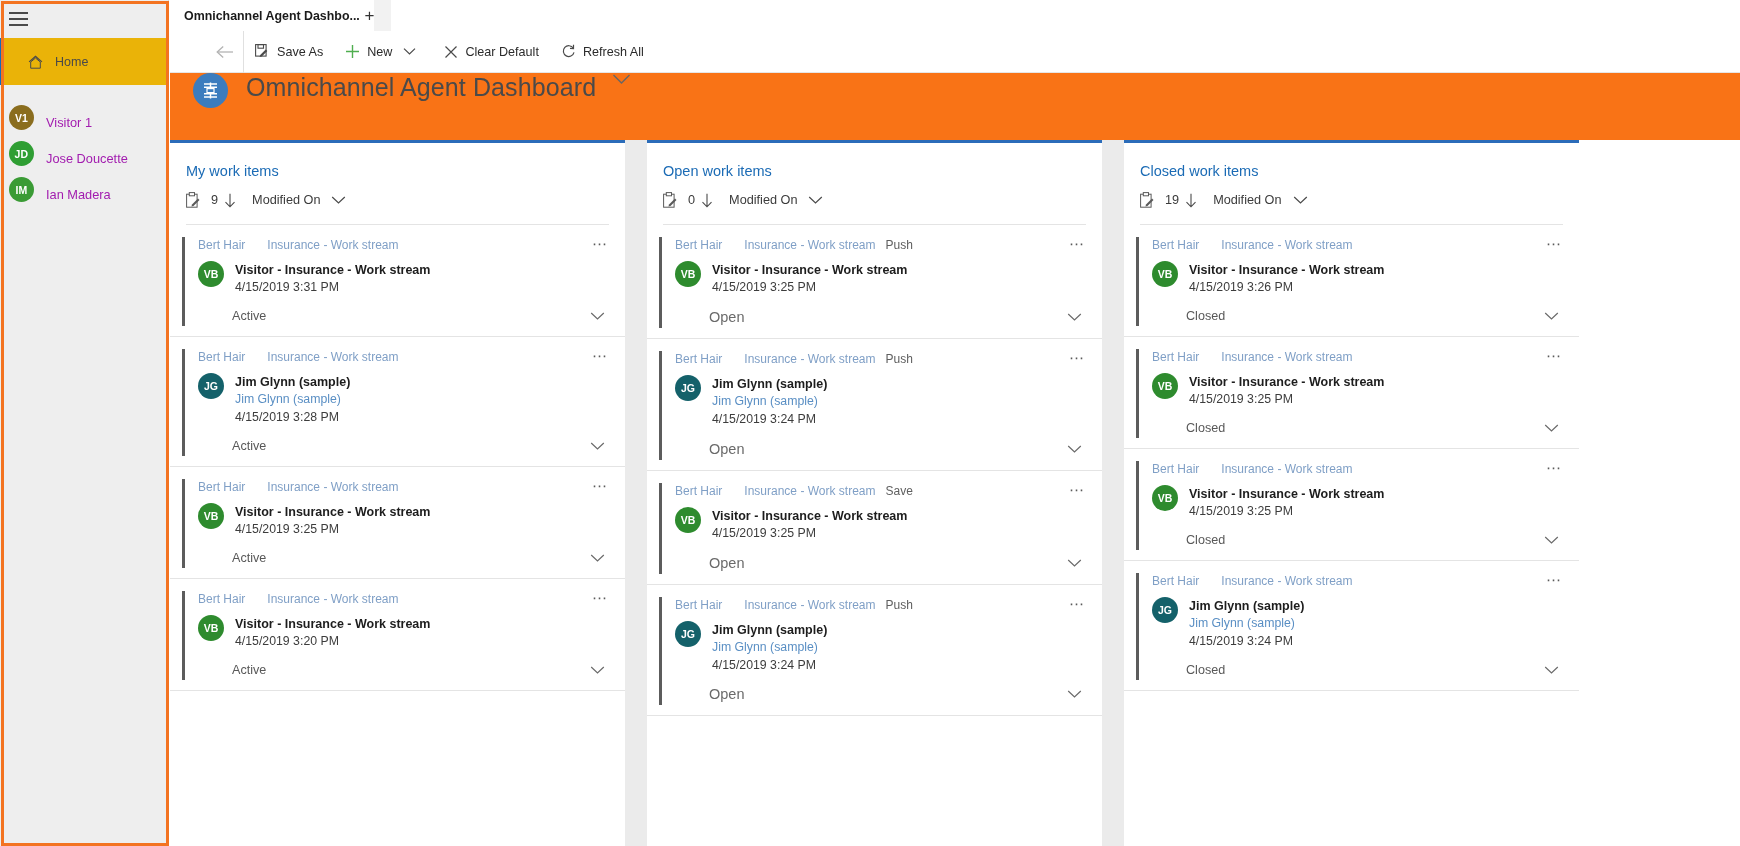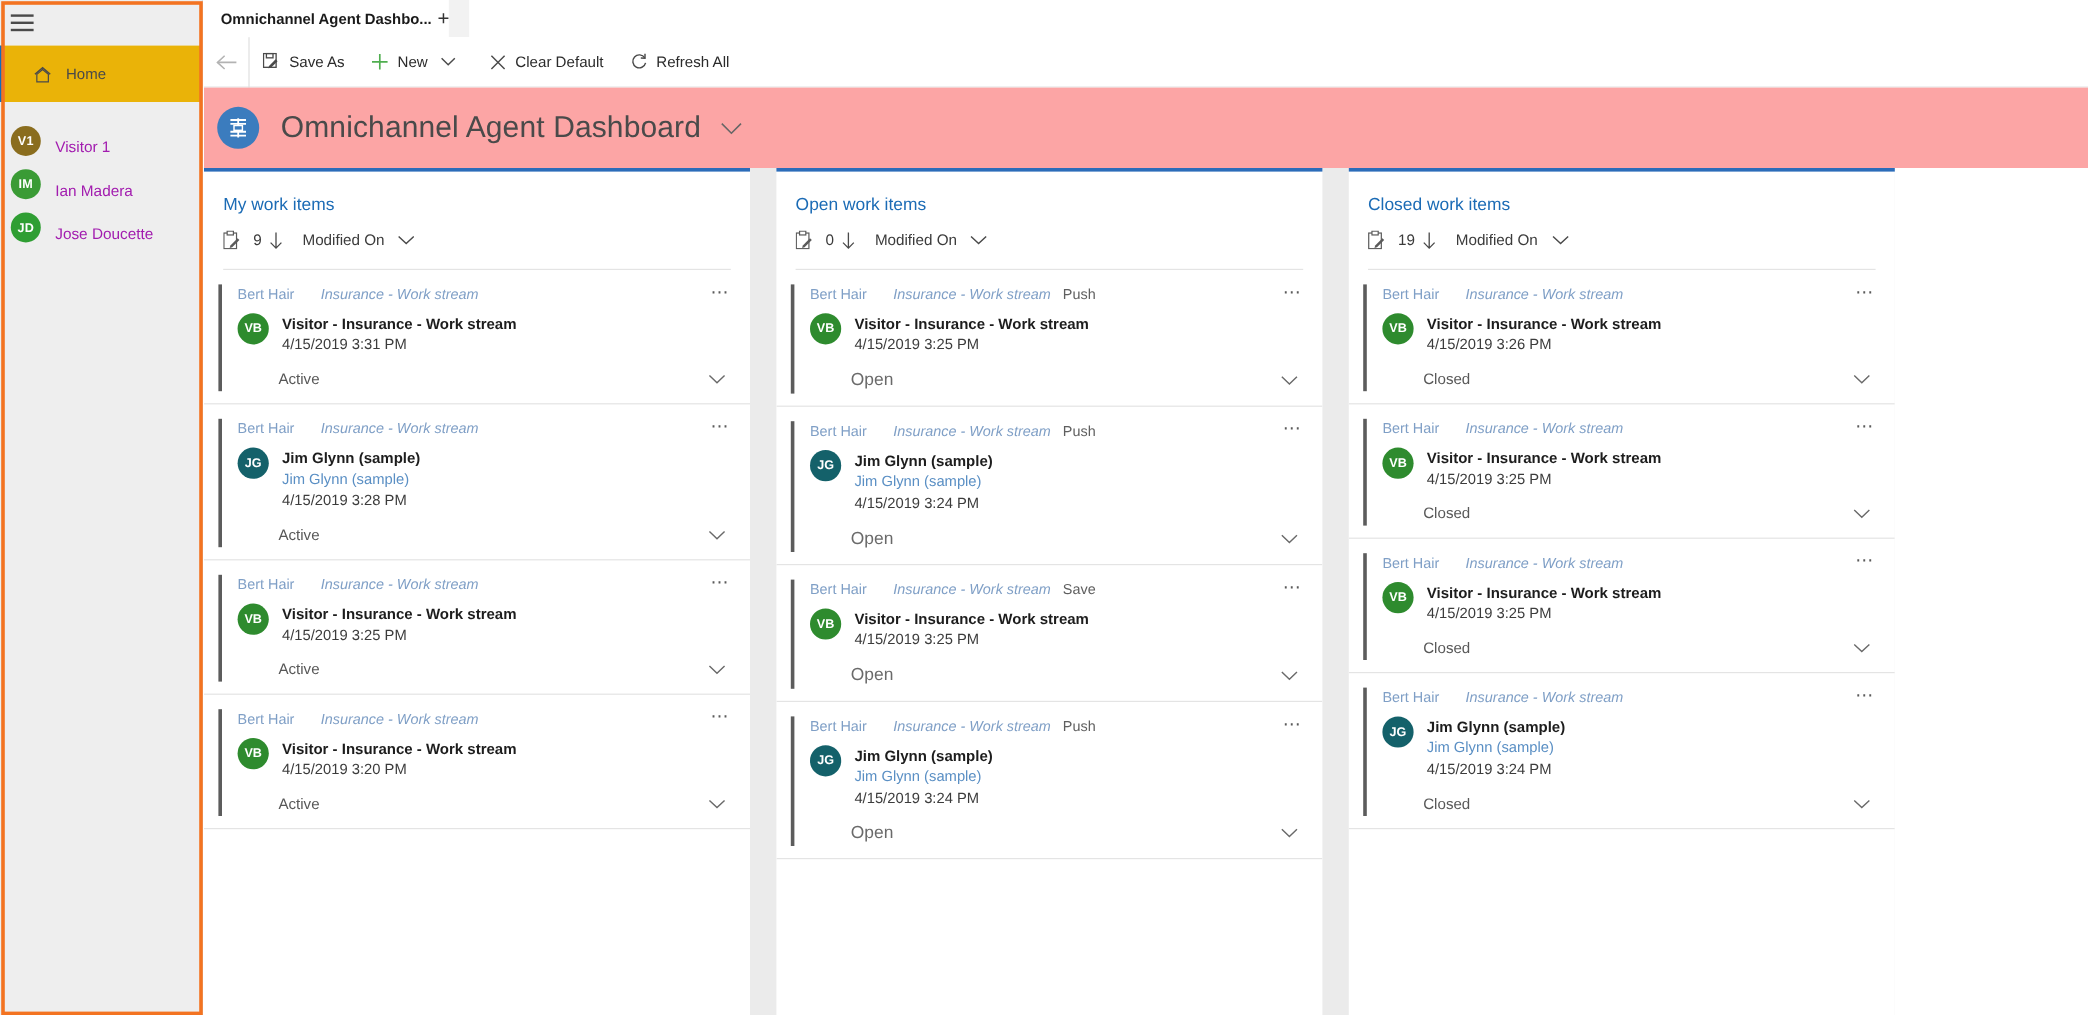--- a/index.html
+++ b/index.html
@@ -76,37 +76,37 @@
     color: #333; font-size: 17px; font-weight: 300;
   }
   .tabstrip-rest {
     position: absolute; left: 221px; top: 0; right: 0; height: 31px; background:#ffffff;
   }
 
   
   .cmdbar {
     position: absolute; left: 170px; top: 31px; width: 1570px; height: 42px;
     background: #ffffff; border-bottom: 1px solid #e6e6e6;
-    display: flex; align-items: center;
+    display: flex; align-items: center; padding-left: 36px;
   }
   .back-btn {
     width: 38px; height: 42px; display:flex; align-items:center; justify-content:center;
     border-right: 1px solid #e0e0e0;
   }
   .cmd-item {
     display: flex; align-items: center; height: 42px;
     padding: 0 11px; font-size: 12.6px; color: #2b2b2b; white-space: nowrap;
   }
   .cmd-item .ico { margin-right: 7px; display: flex; align-items: center; }
   .cmd-caret { padding: 0 6px 0 2px; display:flex; align-items:center; }
 
   
   .pagehead {
     position: absolute; left: 170px; top: 73px; width: 1570px; height: 67px;
-    background: #fca5a5; display: flex; align-items: center; padding-left: 11px;
+    background: #f97316; display: flex; align-items: flex-start; padding-left: 23px;
   }
   .dash-icon {
     width: 35px; height: 35px; border-radius: 50%; background: #3b7cbe;
     display: flex; align-items: center; justify-content: center; flex: 0 0 auto;
   }
   .dash-title {
     margin-left: 18px; font-size: 25px; color: #4a4a4a; font-weight: 400;
     letter-spacing: .1px;
   }
   .dash-caret { margin-left: 16px; display: flex; align-items: center; }
@@ -142,21 +142,21 @@
   }
   .card-bar {
     position: absolute; left: 12px; top: 12px; bottom: 10px; width: 3px;
     background: #5c5c5c;
   }
   .card-row1 {
     display: flex; align-items: center; padding-left: 14px; position: relative;
     margin-bottom: 9px;
   }
   .card-owner { font-size: 12px; color: #7f9fc6; margin-right: 22px; }
-  .card-stream { font-size: 12px; color: #7f9fc6; font-style: italic; }
+  .card-stream { font-size: 12px; color: #7f9fc6; }
   .card-mode { font-size: 12px; color: #5f5f5f; margin-left: 10px; }
   .card-ellipsis {
     position: absolute; right: 0; top: -2px;
     font-size: 15px; color: #5a5a5a; letter-spacing: 2px; line-height: 1;
   }
   .card-body { display: flex; padding-left: 14px; }
   .card-avatar {
     width: 26px; height: 26px; border-radius: 50%; flex: 0 0 auto;
     display: flex; align-items: center; justify-content: center;
     color: #ffffff; font-size: 10.5px; font-weight: 700;
@@ -198,30 +198,30 @@
       <span class="home-label">Home</span>
     </div>
     <div class="agent-list">
       <div class="agent-row">
         <span class="avatar" style="background:#8a6d1e">
             <span>V1</span>
           </span>
         <span class="agent-name">Visitor 1</span>
       </div>
       <div class="agent-row">
+        <span class="avatar" style="background:#2f9e33">
+            <span>JD</span>
+          </span>
+        <span class="agent-name">Jose Doucette</span>
+      </div>
+      <div class="agent-row">
         <span class="avatar" style="background:#3a9b35">
             <span>IM</span>
           </span>
         <span class="agent-name">Ian Madera</span>
-      </div>
-      <div class="agent-row">
-        <span class="avatar" style="background:#2f9e33">
-            <span>JD</span>
-          </span>
-        <span class="agent-name">Jose Doucette</span>
       </div>
     </div>
   </div>
   <div class="sidebar-highlight"></div>
 
   <div class="tabstrip">
     <div class="tabstrip-rest"></div>
     <div class="tab">
       <span>Omnichannel Agent Dashbo...</span>
     </div>

